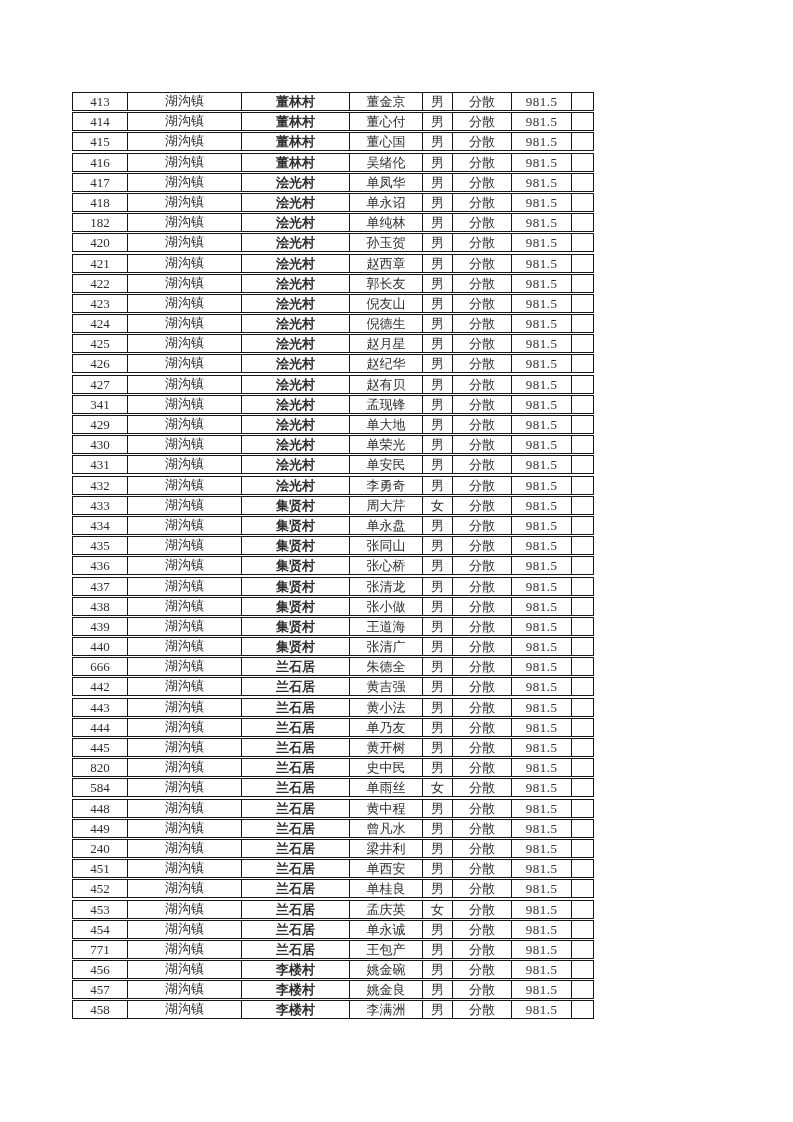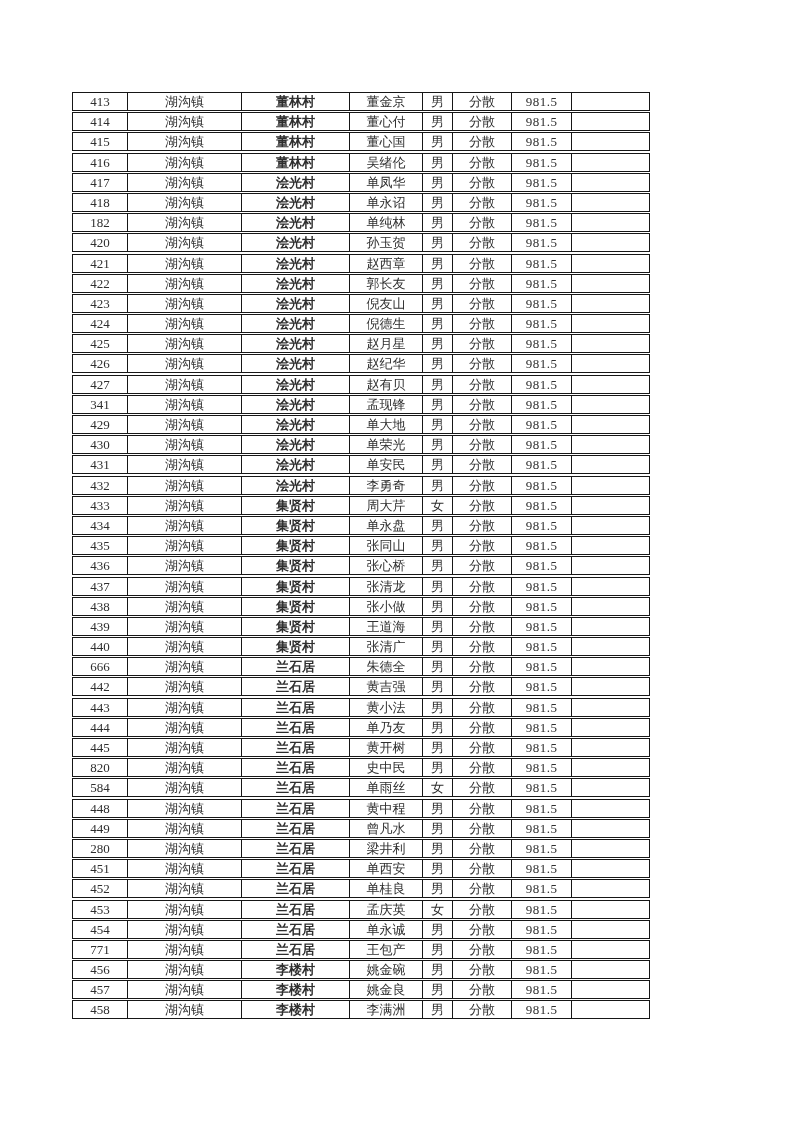--- a/index.html
+++ b/index.html
@@ -20,38 +20,38 @@
     position: absolute;
     left: 72px;
     top: 92px;
     width: 578px;
     display: flex;
     flex-direction: column;
     gap: 1.2px;
   }
   .t-row {
     display: flex;
-    width: 578px;
+    width: 522px;
     height: 19px;
     border: 1px solid #161616;
     background: #ffffff;
     align-items: center;
   }
   .t-cell {
     height: 17px;
     line-height: 17px;
     text-align: center;
     font-size: 13px;
     color: #2e2e2e;
     border-right: 1px solid #161616;
     white-space: nowrap;
     overflow: hidden;
   }
   .c0 { width: 55px; }
-  .c1 { width: 114px; }
+  .c1 { width: 114px; font-family: Liberation Mono, monospace; }
   .c2 { width: 108px; font-weight: bold; }
   .c3 { width: 73px; }
   .c4 { width: 30px; }
   .c5 { width: 59px; }
   .c6 { width: 60px; letter-spacing: 0.5px; }
   .c7 { flex: 1; border-right: none; }
 </style>
 </head>
 <body>
 
@@ -421,21 +421,21 @@
         <div class="t-cell c0">449</div>
         <div class="t-cell c1">湖沟镇</div>
         <div class="t-cell c2">兰石居</div>
         <div class="t-cell c3">曾凡水</div>
         <div class="t-cell c4">男</div>
         <div class="t-cell c5">分散</div>
         <div class="t-cell c6">981.5</div>
         <div class="t-cell c7"></div>
       </div>
       <div class="t-row">
-        <div class="t-cell c0">280</div>
+        <div class="t-cell c0">240</div>
         <div class="t-cell c1">湖沟镇</div>
         <div class="t-cell c2">兰石居</div>
         <div class="t-cell c3">梁井利</div>
         <div class="t-cell c4">男</div>
         <div class="t-cell c5">分散</div>
         <div class="t-cell c6">981.5</div>
         <div class="t-cell c7"></div>
       </div>
       <div class="t-row">
         <div class="t-cell c0">451</div>

